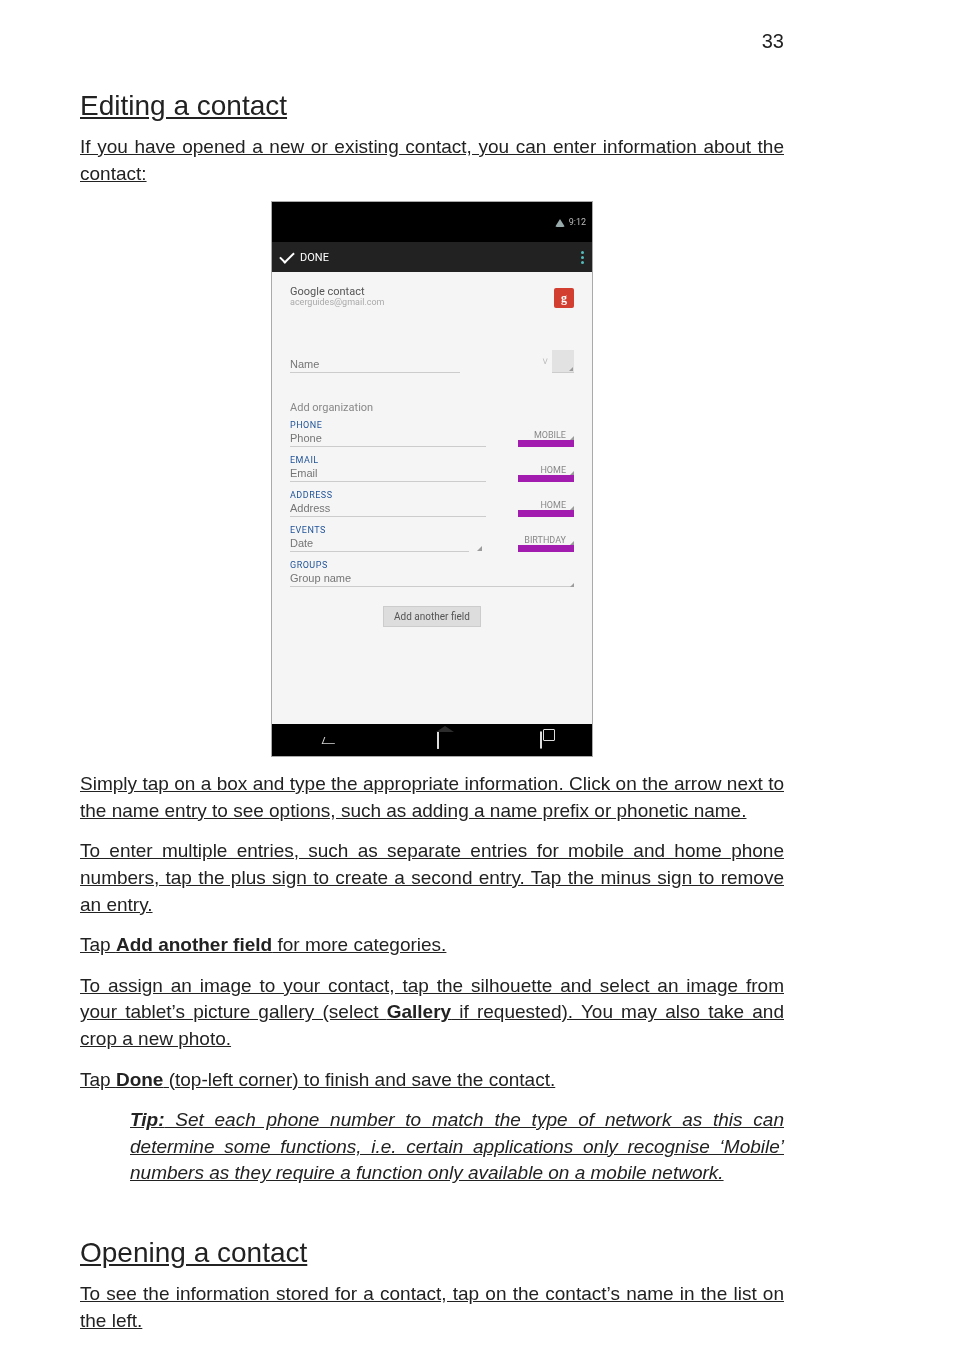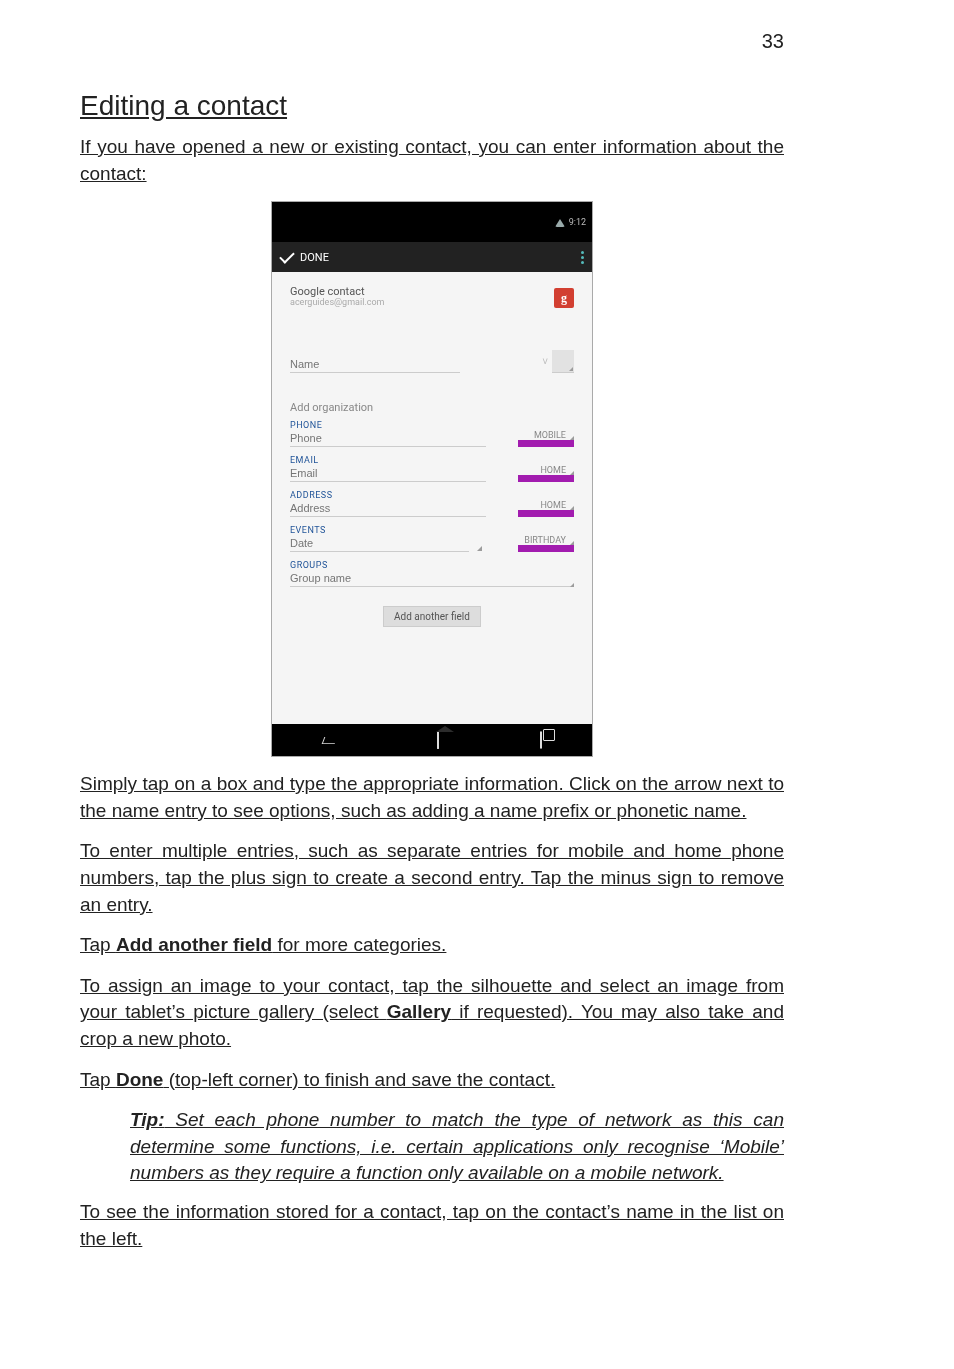--- a/index.html
+++ b/index.html
@@ -264,15 +264,16 @@
   <p class="body">
     <span>To assign an image to your contact, tap the silhouette and select an image from your tablet’s picture gallery (select </span><span class="bold">Gallery</span><span> if requested). You may also take and crop a new photo.</span>
   </p>
   <p class="body">
     <span>Tap </span><span class="bold">Done</span><span> (top-left corner) to finish and save the contact.</span>
   </p>
   <p class="tip">
     <span class="tip-label">Tip:</span><span> Set each phone number to match the type of network as this can determine some functions, i.e. certain applications only recognise ‘Mobile’ numbers as they require a function only available on a mobile network.</span>
   </p>
 
+  <h2 class="section">Opening a contact</h2>
   <p class="body first">To see the information stored for a contact, tap on the contact’s name in the list on the left.</p>
 
 </div>
 
 </body></html>

